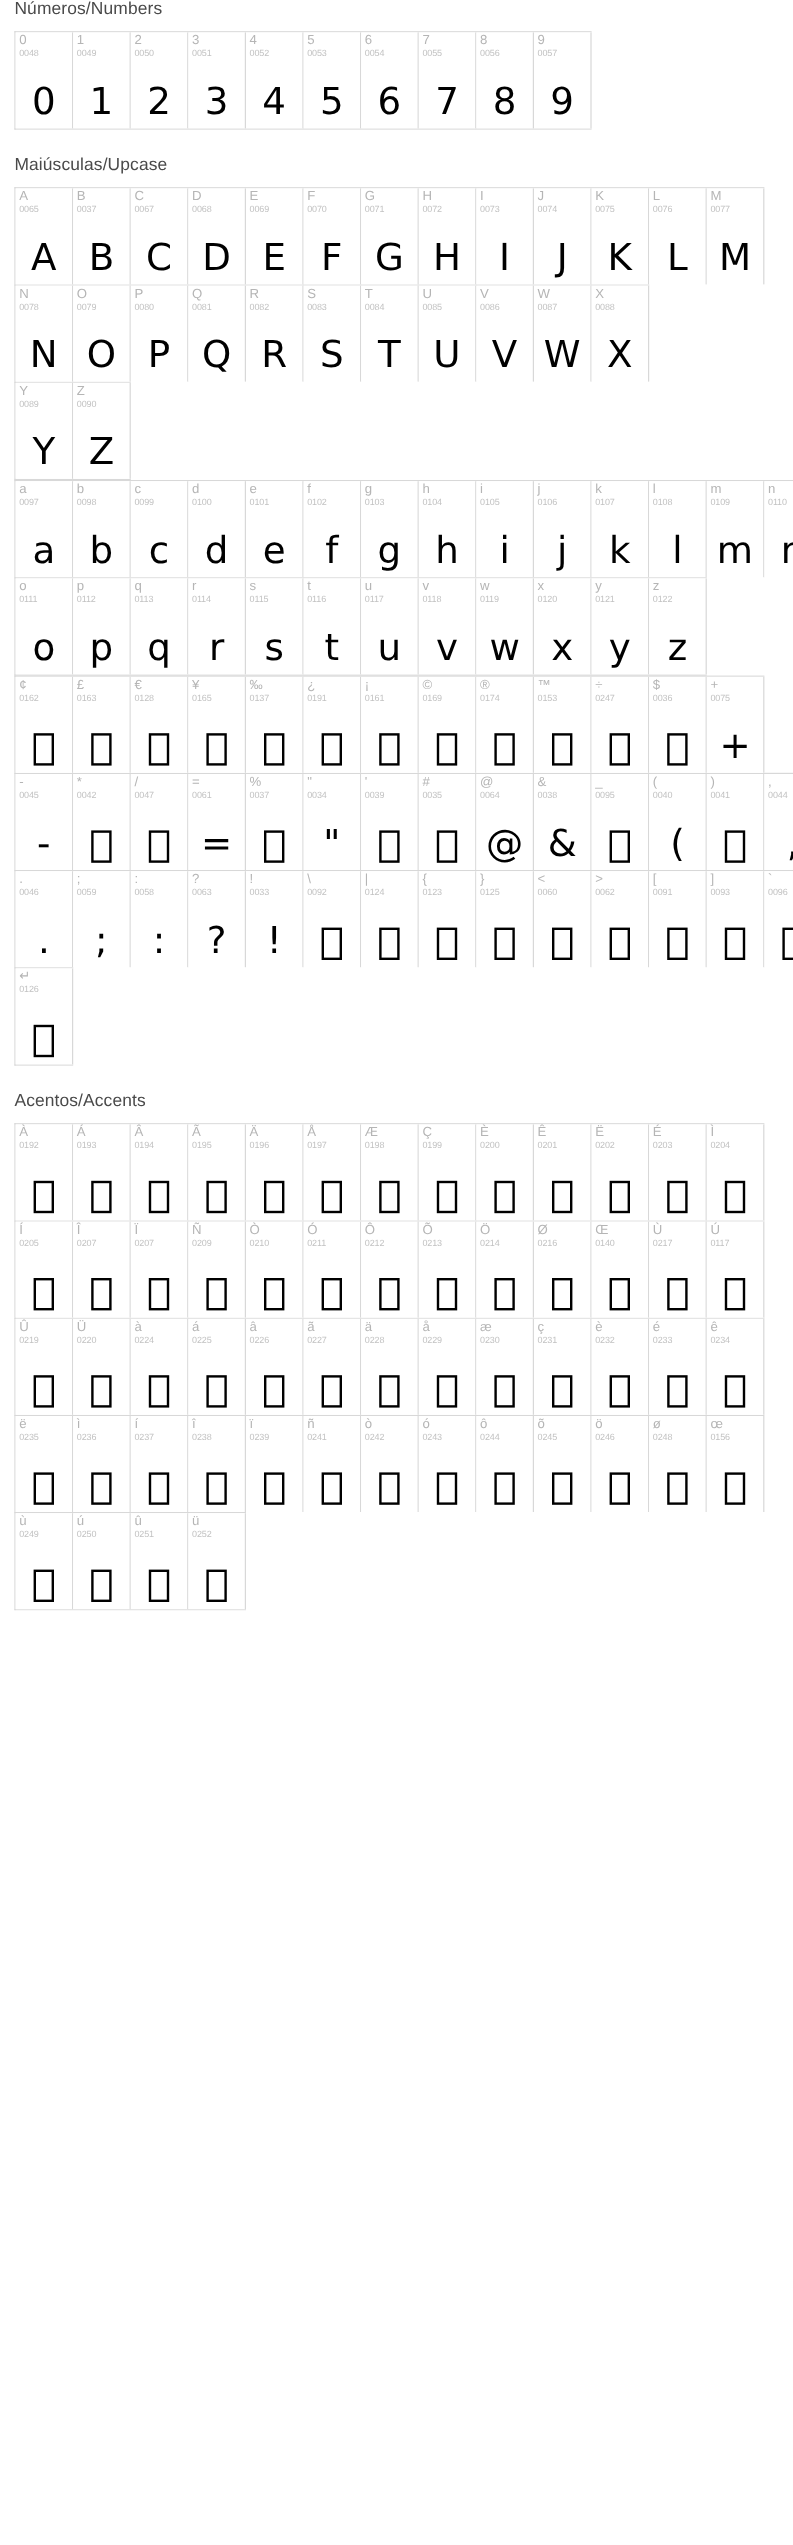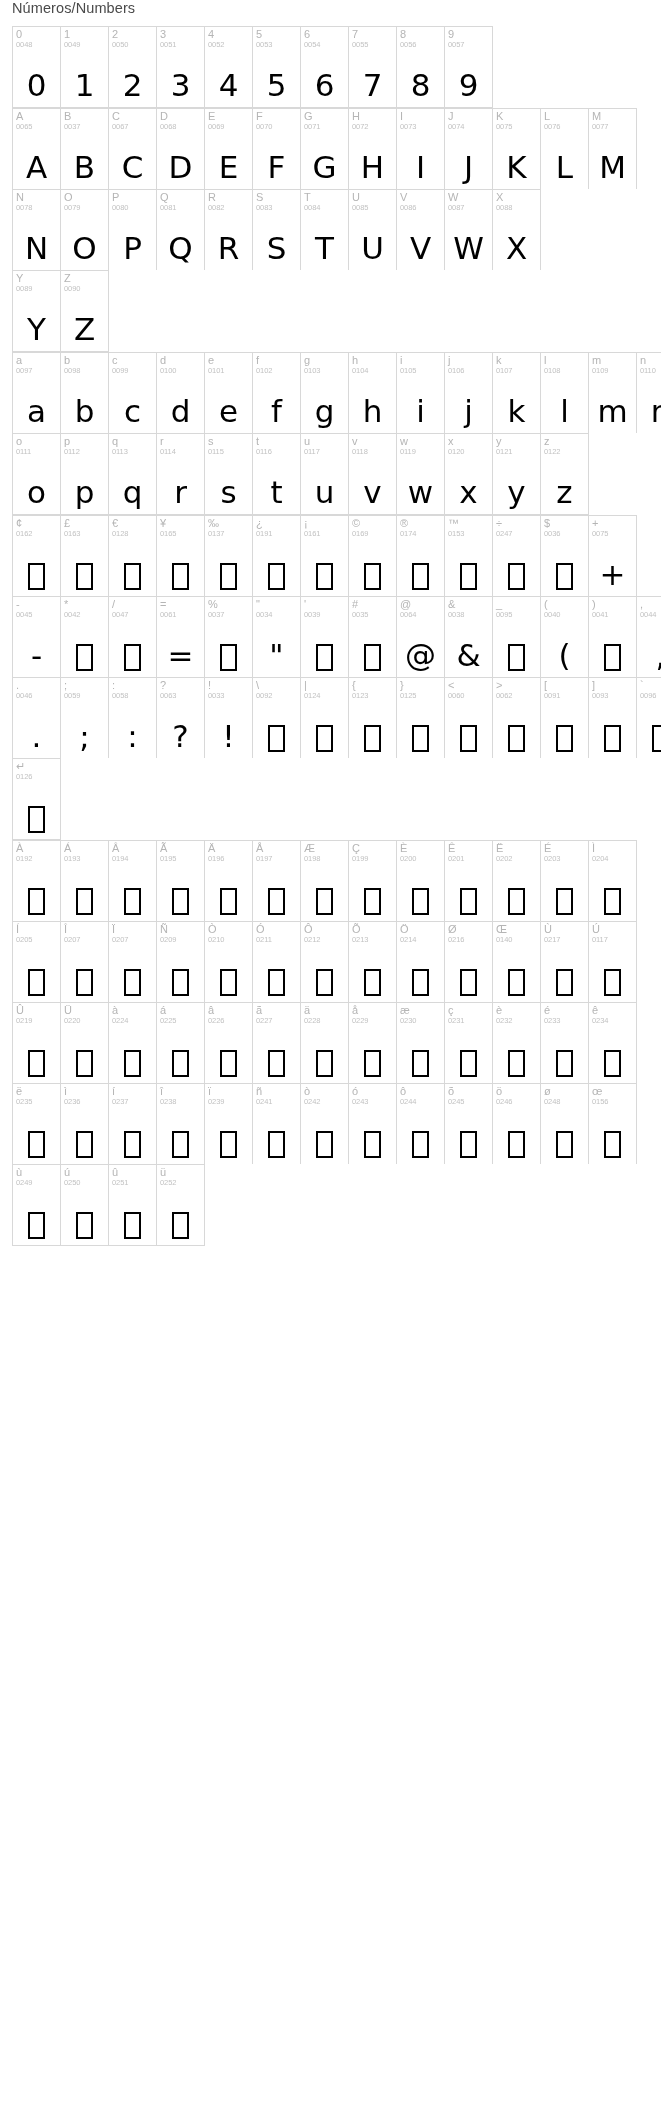--- a/index.html
+++ b/index.html
@@ -170,20 +170,21 @@
               <div class="meta">
                 <span class="ch">9</span>
                 <span class="code">0057</span>
               </div>
               <div class="big">9</div>
             </div>
           </div>
         </div>
       </div>
       <div class="section">
+        <div class="section-title">Maiúsculas/Upcase</div>
         <div class="glyph-rows">
           <div class="glyph-row">
             <div class="glyph-cell">
               <div class="meta">
                 <span class="ch">A</span>
                 <span class="code">0065</span>
               </div>
               <div class="big">A</div>
             </div>
             <div class="glyph-cell">
@@ -858,20 +859,21 @@
               <div class="meta">
                 <span class="ch">↵</span>
                 <span class="code">0126</span>
               </div>
               <div class="big tofu"><span class="box"></span></div>
             </div>
           </div>
         </div>
       </div>
       <div class="section">
+        <div class="section-title">Acentos/Accents</div>
         <div class="glyph-rows">
           <div class="glyph-row">
             <div class="glyph-cell">
               <div class="meta">
                 <span class="ch">À</span>
                 <span class="code">0192</span>
               </div>
               <div class="big tofu"><span class="box"></span></div>
             </div>
             <div class="glyph-cell">

